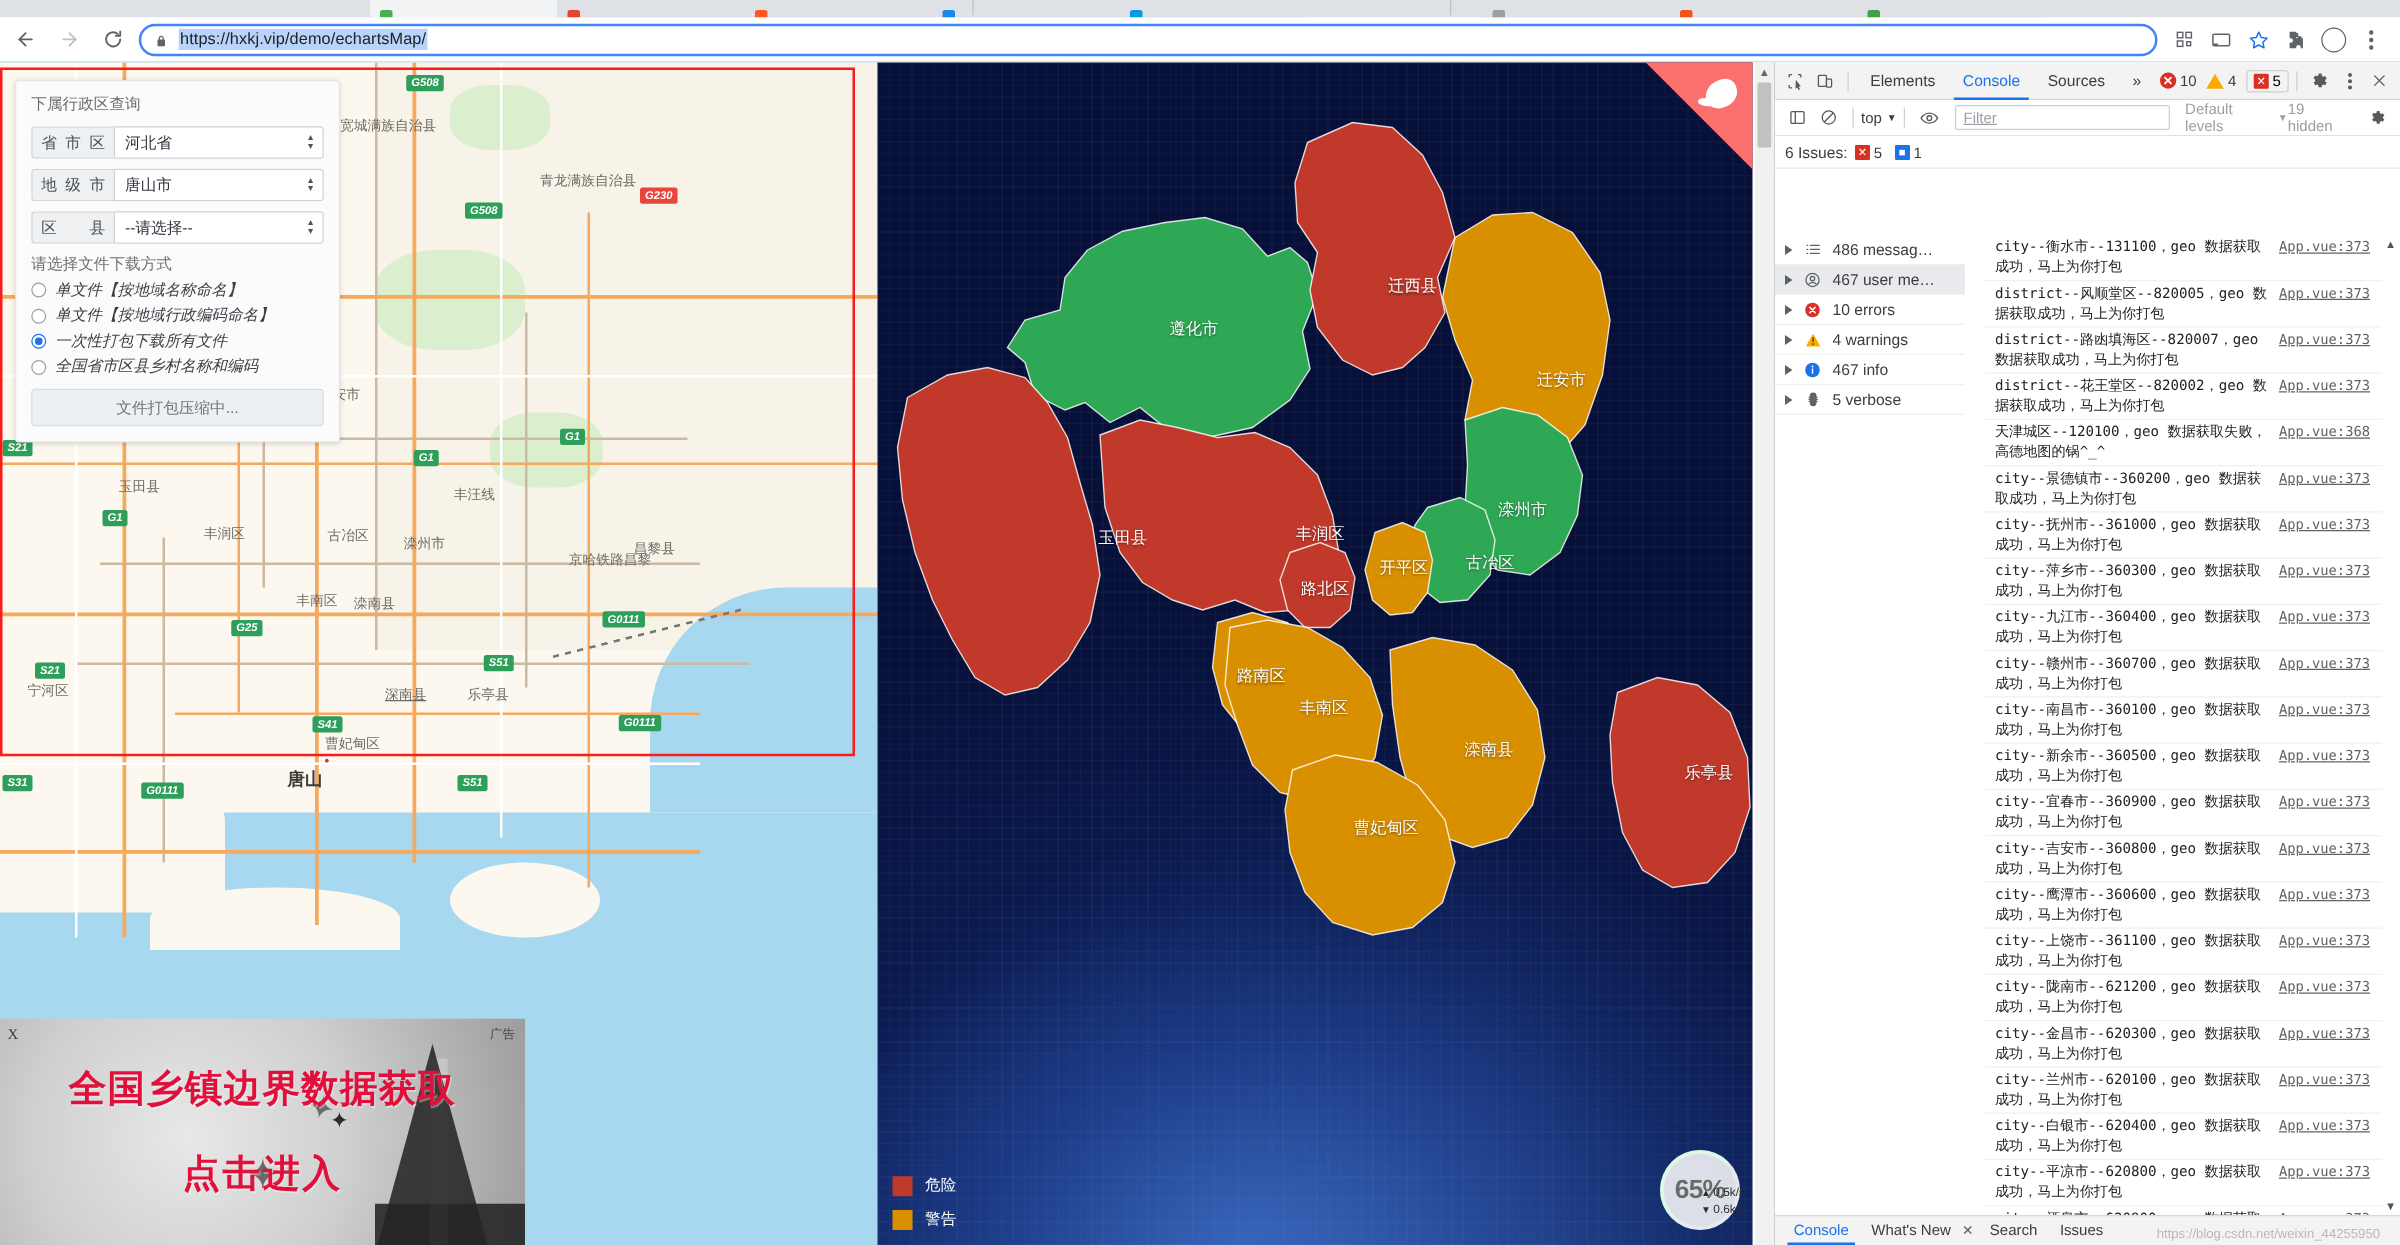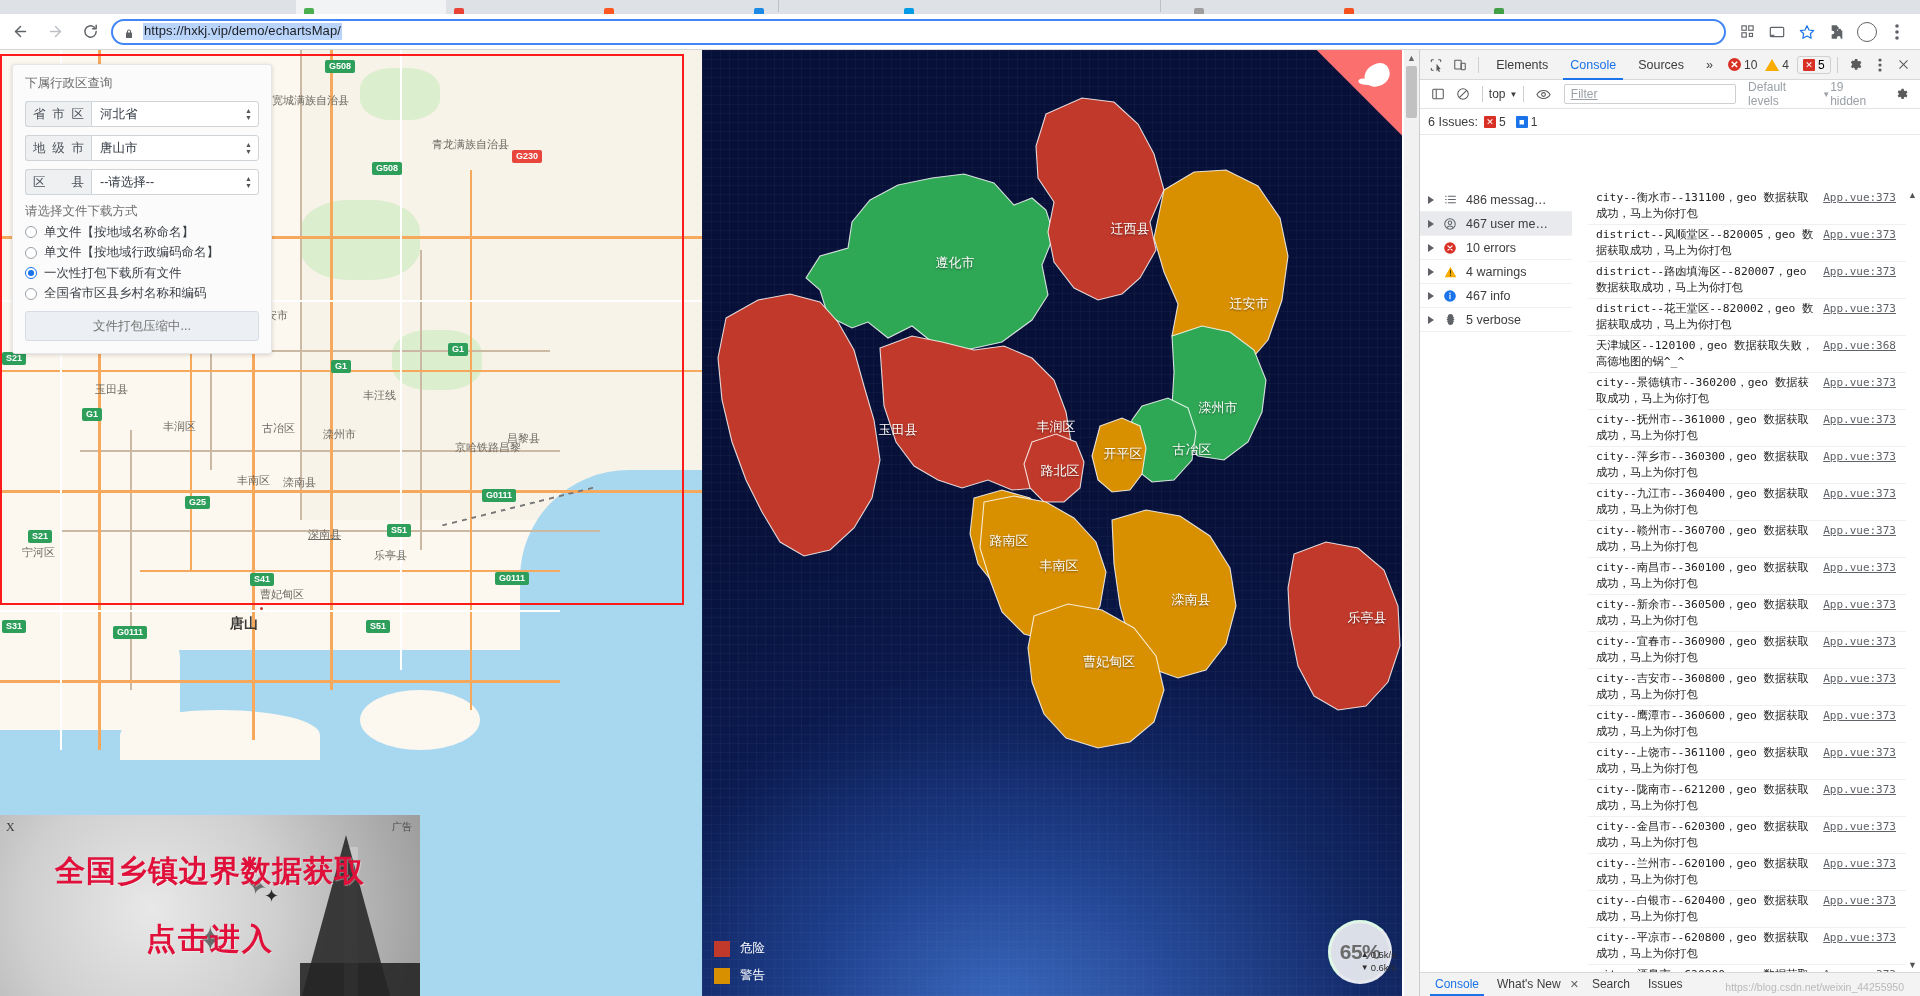--- a/index.html
+++ b/index.html
@@ -56,21 +56,21 @@
     background:#a8d8f0; overflow:hidden;
   }
   .land-a { position:absolute; background:#fdf8ef; }
   .land-b { position:absolute; background:#f7f3e8; }
   .greenpatch { position:absolute; background:#d6ecc8; border-radius:40%; opacity:.85;}
   .road { position:absolute; background:#f6a85c; }
   .road2 { position:absolute; background:#fff; }
   .border-line { position:absolute; background:#cbb9a4; }
   .shield {
     position:absolute; color:#fff; font-size:9px; font-weight:bold;
-    padding:1px 4px; border-radius:2px; line-height:11px;
+    padding:1px 4px; border-radius:2px; line-height:11px;font-style:italic;
   }
   .shield.g { background:#2e9e5b; }
   .shield.r { background:#e8453c; }
   .placelbl { position:absolute; font-size:11px; color:#6d6a63; white-space:nowrap; }
   .placelbl.big { font-size:14px; color:#3b3a37; font-weight:bold; }
   .citydot { position:absolute; width:7px;height:7px;border-radius:50%; background:#c1392b; border:2px solid #fff;}
 
   .redbox {
     position:absolute; left:0px; top:4px; width:684px; height:551px;
     border:2px solid #fb1b1b; pointer-events:none;
@@ -91,21 +91,21 @@
     letter-spacing:0;
   }
   .qlabel span { display:inline-block; }
   .qselect {
     flex:1; background:#fff; border:1px solid #cfd4d9; border-radius:0 3px 3px 0;
     font-size:12.5px; color:#2f3640; display:flex; align-items:center;
     justify-content:space-between; padding:0 6px 0 8px;
   }
   .qselect .caret { color:#555; font-size:9px; line-height:9px; }
   .qsub { font-size:12.5px; color:#6f6f6f; margin:4px 0 3px 0; }
-  .radio-row { display:flex; align-items:center; margin:3.5px 0; }
+  .radio-row { display:flex; align-items:center; margin:3.5px 0;font-style:italic; }
   .rmark {
     width:12px;height:12px;border-radius:50%;border:1.4px solid #9aa0a6;
     margin-right:7px; flex:0 0 auto; background:#fff; position:relative;
   }
   .rmark.on { border-color:#1a73e8; border-width:1.4px; }
   .rmark.on:after{
     content:""; position:absolute; left:2.2px; top:2.2px; width:5.6px; height:5.6px;
     border-radius:50%; background:#1a73e8;
   }
   .radio-row .rlbl { font-size:12.5px; color:#3a3f46; }
@@ -407,21 +407,21 @@
           <div class="placelbl" style="left: 272px; top: 43px;">宽城满族自治县</div>
           <div class="placelbl" style="left: 432px; top: 87px;">青龙满族自治县</div>
           <div class="placelbl" style="left: 230px; top: 196px;">迁西县</div>
           <div class="placelbl" style="left: 255px; top: 258px;">迁安市</div>
           <div class="placelbl" style="left: 95px; top: 332px;">玉田县</div>
           <div class="placelbl" style="left: 163px; top: 369px;">丰润区</div>
           <div class="placelbl" style="left: 262px; top: 371px;">古冶区</div>
           <div class="placelbl" style="left: 323px; top: 377px;">滦州市</div>
           <div class="placelbl" style="left: 507px; top: 381px;">昌黎县</div>
           <div class="placelbl" style="left: 237px; top: 423px;">丰南区</div>
-          <div class="placelbl" style="left: 308px; top: 477px; text-decoration: underline;">深南县</div>
+          <div class="placelbl" style="left: 308px; top: 498px; text-decoration: underline;">深南县</div>
           <div class="placelbl" style="left: 374px; top: 498px;">乐亭县</div>
           <div class="placelbl" style="left: 283px; top: 425px;">滦南县</div>
           <div class="placelbl" style="left: 22px; top: 495px;">宁河区</div>
           <div class="placelbl" style="left: 260px; top: 537px;">曹妃甸区</div>
           <div class="placelbl" style="left: 363px; top: 338px;">丰汪线</div>
           <div class="placelbl" style="left: 455px; top: 390px;">京哈铁路昌黎</div>
         </div>
       <div id="basemap-shields">
           <div class="shield g" style="left: 325px; top: 10px;">G508</div>
           <div class="shield g" style="left: 372px; top: 112px;">G508</div>

